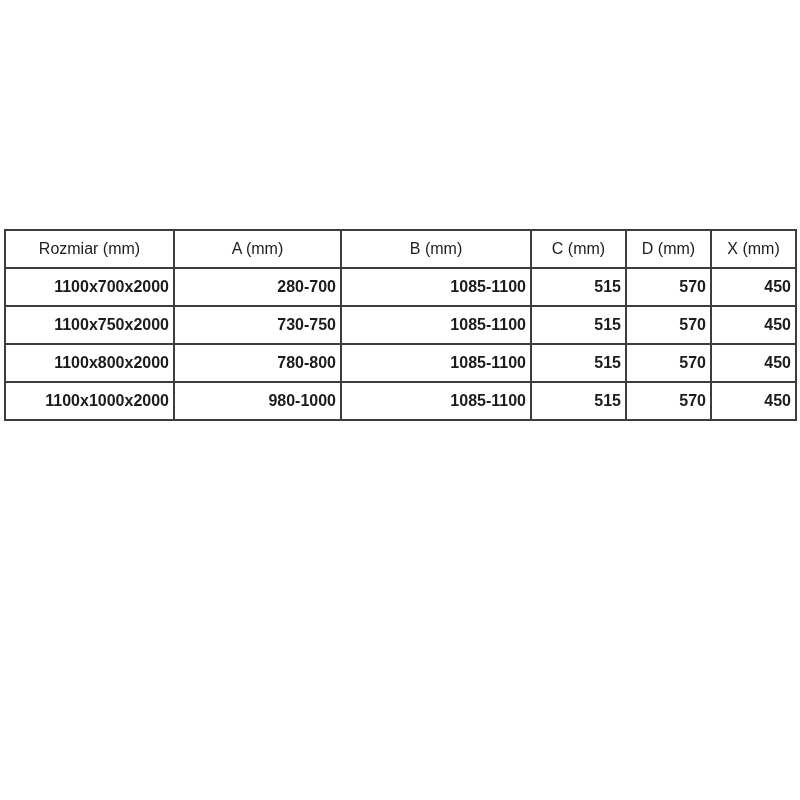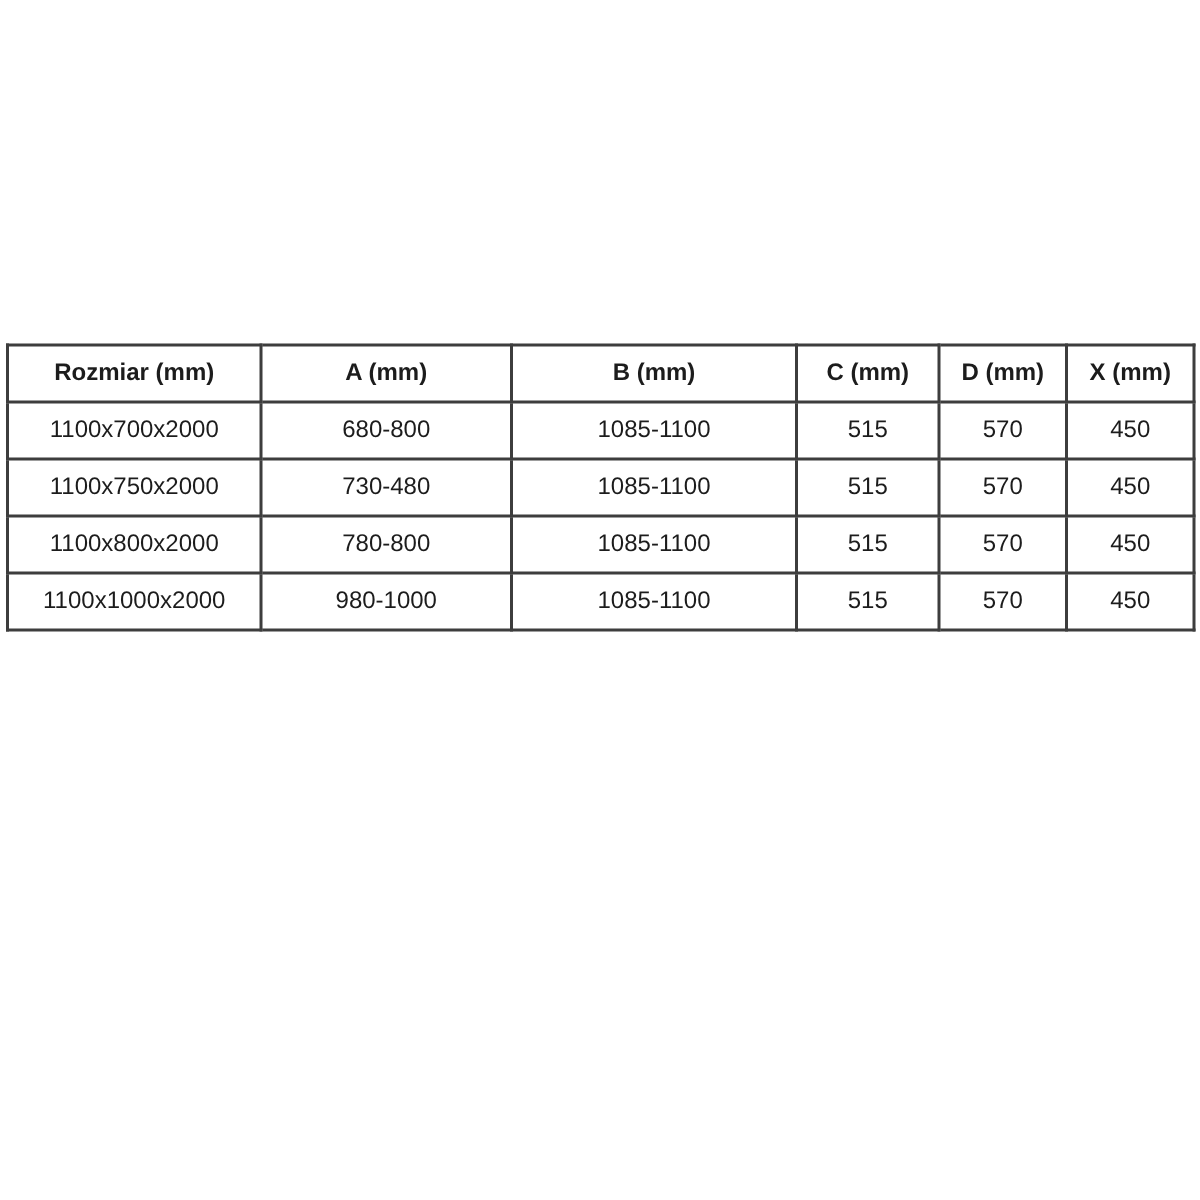--- a/index.html
+++ b/index.html
@@ -30,24 +30,25 @@
     height: 36px;
     padding: 0 4px;
     text-align: center;
     vertical-align: middle;
     font-size: 16px;
     color: #1c1c1c;
     white-space: nowrap;
     overflow: hidden;
   }
   table.spec-table th {
-    font-weight: 700;
+    font-weight: 400;
   }
   table.spec-table td {
-    font-weight: 400;
+    font-weight: 700;
+    text-align: right;
   }
 </style>
 </head>
 <body>
 
 <div class="page">
   <table class="spec-table">
     <colgroup>
       <col style="width:169px">
       <col style="width:167px">
@@ -62,29 +63,29 @@
         <th>A (mm)</th>
         <th>B (mm)</th>
         <th>C (mm)</th>
         <th>D (mm)</th>
         <th>X (mm)</th>
       </tr>
     </thead>
     <tbody>
       <tr>
         <td>1100x700x2000</td>
-        <td>680-800</td>
+        <td>280-700</td>
         <td>1085-1100</td>
         <td>515</td>
         <td>570</td>
         <td>450</td>
       </tr>
       <tr>
         <td>1100x750x2000</td>
-        <td>730-480</td>
+        <td>730-750</td>
         <td>1085-1100</td>
         <td>515</td>
         <td>570</td>
         <td>450</td>
       </tr>
       <tr>
         <td>1100x800x2000</td>
         <td>780-800</td>
         <td>1085-1100</td>
         <td>515</td>

